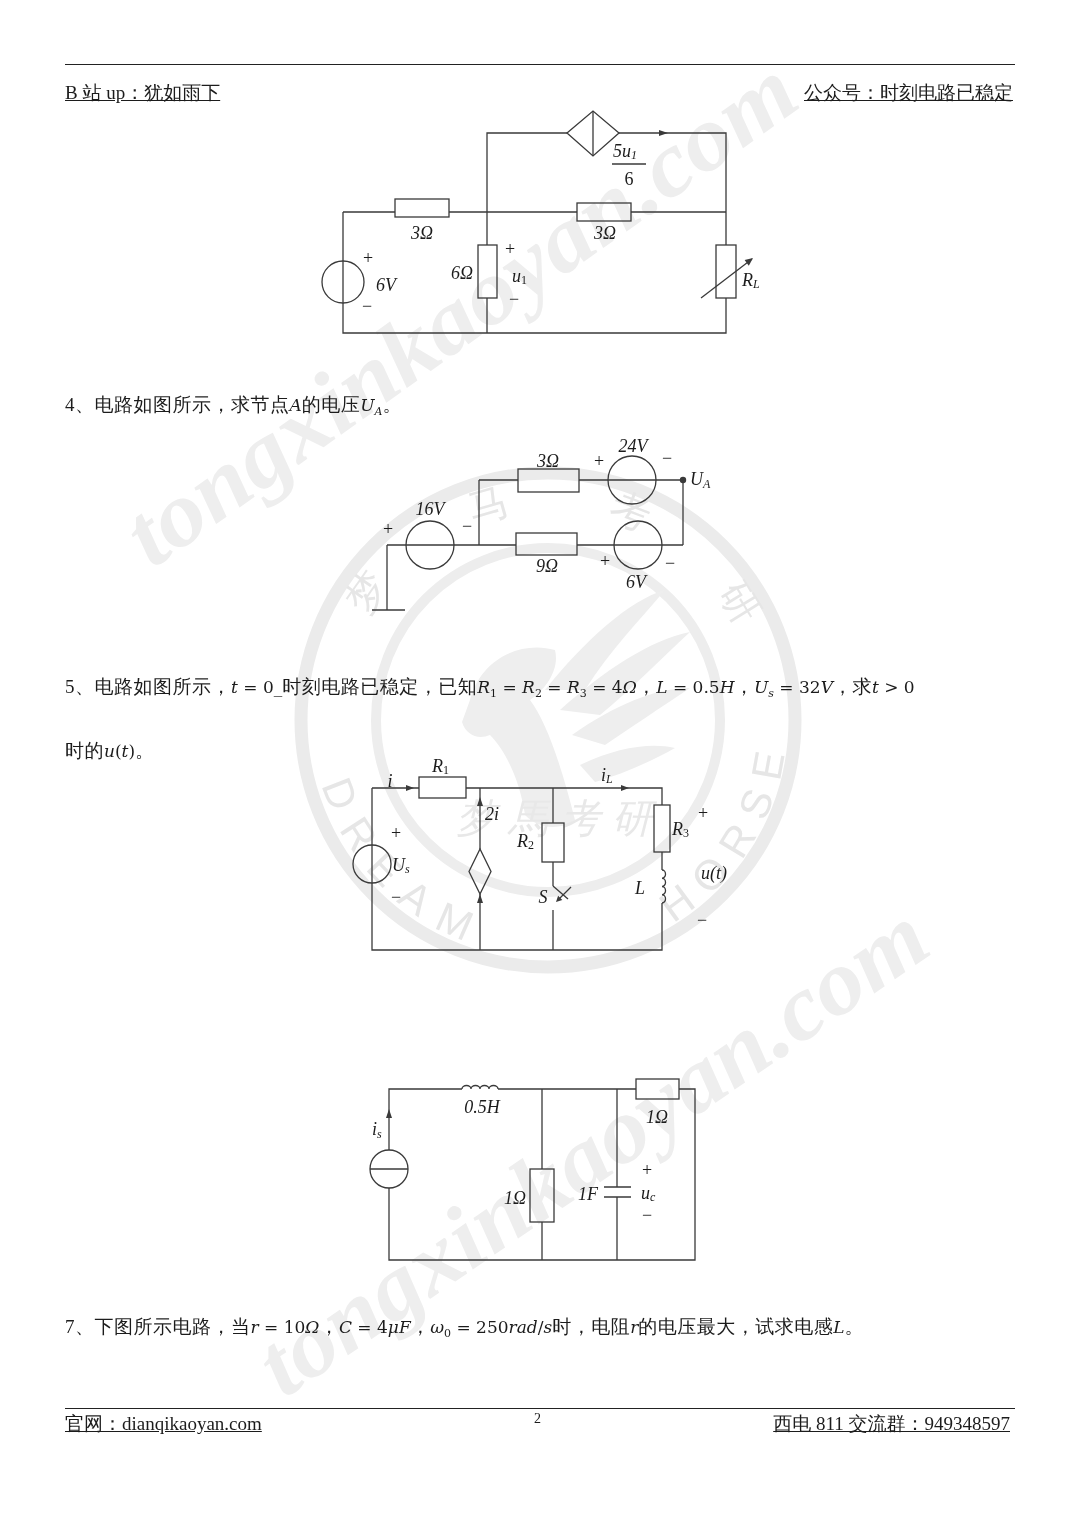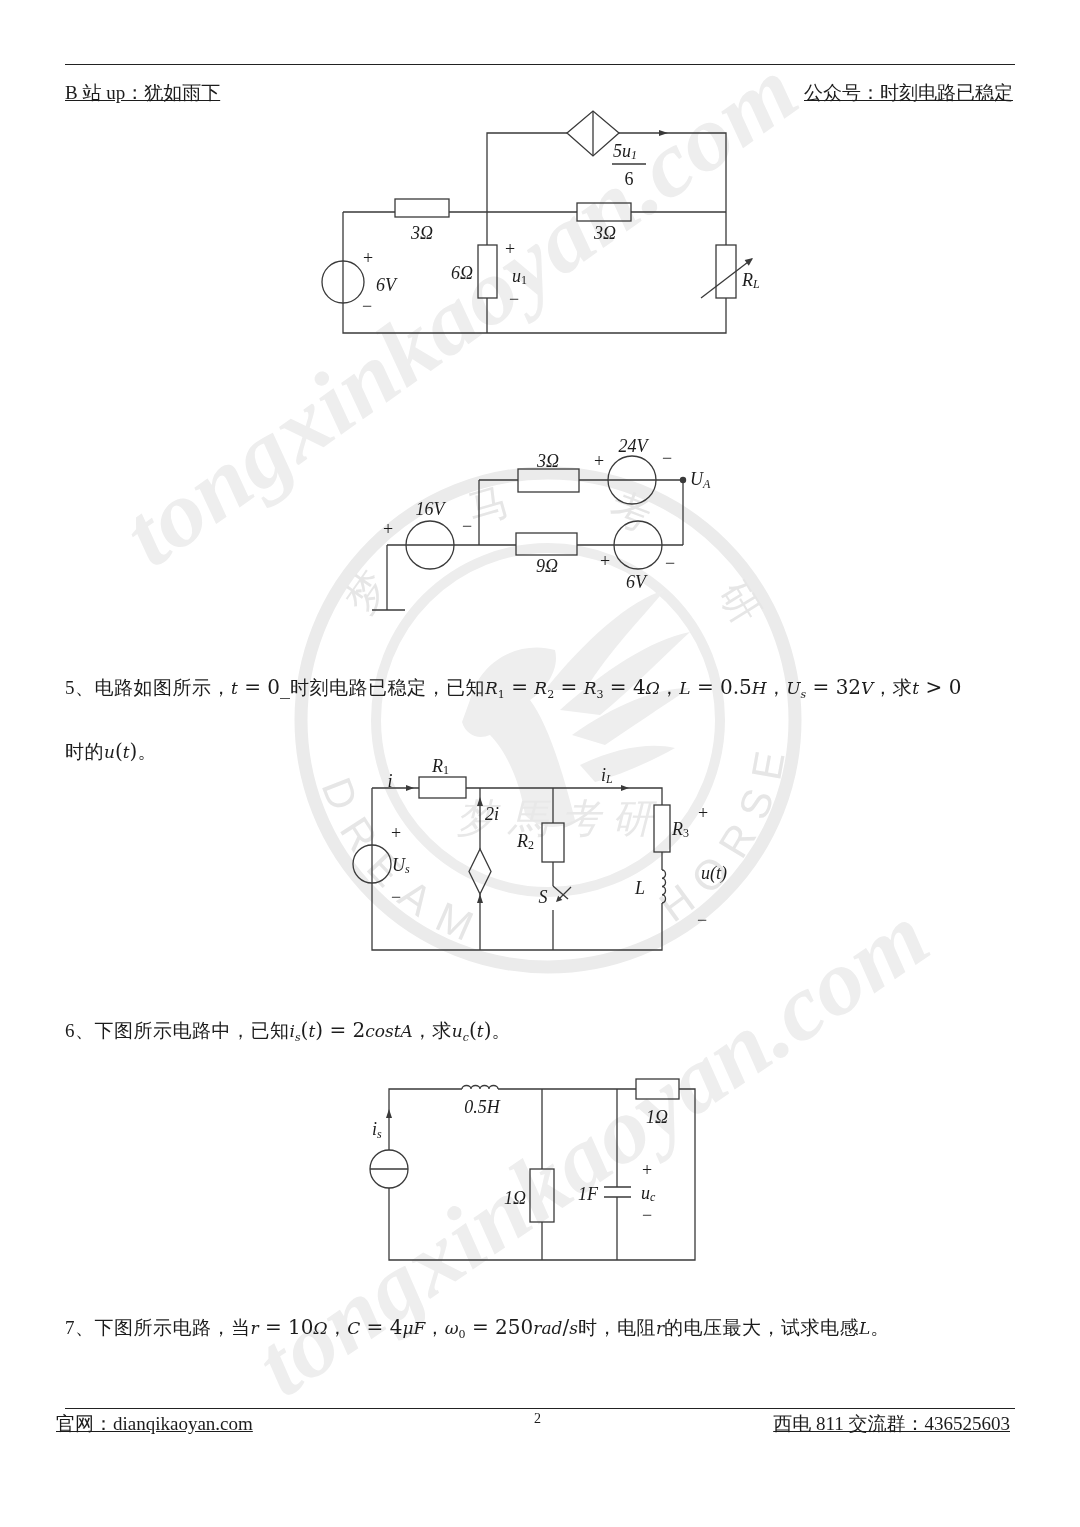--- a/index.html
+++ b/index.html
@@ -8,21 +8,21 @@
     background: #ffffff; color: #1c1c1c;
     font-family: "Liberation Serif", "DejaVu Serif", serif;
   }
   #watermark { position: absolute; left: 0; top: 0; width: 1080px; height: 1527px; z-index: 0; }
   .rule { position: absolute; left: 65px; width: 950px; height: 0; border-top: 1.5px solid #222; z-index: 1; }
   .hdr { position: absolute; font-size: 19px; line-height: 24px; white-space: nowrap; z-index: 1; text-decoration: underline; }
   .hdr-right { text-align: right; }
   .line { position: absolute; left: 65px; font-size: 19px; line-height: 26px; white-space: nowrap; z-index: 1; }
   .zh { letter-spacing: 0.5px; }
   .mi { font-family: "DejaVu Serif", serif; font-style: italic; font-size: 17px; }
-  .mn { font-family: "DejaVu Serif", serif; font-size: 20px; white-space: pre; }
+  .mn { font-family: "DejaVu Serif", serif; font-size: 17px; white-space: pre; }
   .sub { font-family: "DejaVu Serif", serif; font-size: 11px; vertical-align: -4px; }
   .subi { font-style: italic; }
   .pagenum { position: absolute; left: 534px; top: 1410px; font-size: 14px; line-height: 18px; z-index: 1; }
   svg.ckt { position: absolute; overflow: visible; z-index: 1; }
   svg.ckt text { font-family: "Liberation Serif", serif; font-size: 18px; fill: #1c1c1c; }
   svg.ckt text.it { font-style: italic; }
   .w { stroke: #3a3a3a; stroke-width: 1.3; fill: none; }
   .fillw { fill: #3a3a3a; stroke: none; }
 </style>
 </head>
@@ -97,20 +97,23 @@
     <text class="it" x="462" y="273" text-anchor="middle" dominant-baseline="central">6Ω</text>
     <text x="368" y="258" text-anchor="middle" dominant-baseline="central">+</text>
     <text class="it" x="386" y="285" text-anchor="middle" dominant-baseline="central">6V</text>
     <text x="367" y="306" text-anchor="middle" dominant-baseline="central">−</text>
     <text x="510" y="249" text-anchor="middle" dominant-baseline="central">+</text>
     <text class="it" x="512" y="276" dominant-baseline="central"><tspan>u</tspan><tspan dy="4" font-size="12" font-style="normal">1</tspan></text>
     <text x="514" y="299" text-anchor="middle" dominant-baseline="central">−</text>
     <text class="it" x="742" y="280" dominant-baseline="central"><tspan>R</tspan><tspan dy="4" font-size="12">L</tspan></text>
   </svg>
 
+  <div class="line" style="top:392px">
+    <span class="zh">4、电路如图所示，求节点</span><span class="mi">A</span><span class="zh">的电压</span><span class="mi">U</span><span class="sub subi">A</span><span class="zh">。</span>
+  </div>
 
   <svg class="ckt" style="left:360px;top:430px;width:360px;height:190px" viewBox="360 430 360 190">
     <path class="w" d="M479 480 H518 M579 480 H683 V545 M387 545 H516 M577 545 H683 M479 480 V545 M387 545 V610"></path>
     <line class="w" x1="372" y1="610" x2="405" y2="610"></line>
     <rect class="w" x="518" y="469" width="61" height="23"></rect>
     <rect class="w" x="516" y="533" width="61" height="22"></rect>
     <circle class="w" cx="632" cy="480" r="24"></circle>
     <circle class="w" cx="430" cy="545" r="24"></circle>
     <circle class="w" cx="638" cy="545" r="24"></circle>
     <circle class="fillw" cx="683" cy="480" r="3.2"></circle>
@@ -161,23 +164,20 @@
     <text class="it" x="672" y="829" dominant-baseline="central"><tspan>R</tspan><tspan dy="4" font-size="12" font-style="normal">3</tspan></text>
     <text x="703" y="813" text-anchor="middle" dominant-baseline="central">+</text>
     <text class="it" x="714" y="873" text-anchor="middle" dominant-baseline="central">u(t)</text>
     <text x="702" y="920" text-anchor="middle" dominant-baseline="central">−</text>
     <text class="it" x="640" y="888" text-anchor="middle" dominant-baseline="central">L</text>
     <text x="396" y="833" text-anchor="middle" dominant-baseline="central">+</text>
     <text class="it" x="392" y="865" dominant-baseline="central"><tspan>U</tspan><tspan dy="4" font-size="12">s</tspan></text>
     <text x="396" y="897" text-anchor="middle" dominant-baseline="central">−</text>
   </svg>
 
-  <div class="line" style="top:1017px">
-    <span class="zh">6、下图所示电路中，已知</span><span class="mi">i</span><span class="sub subi">s</span><span class="mn">(</span><span class="mi">t</span><span class="mn">) = 2</span><span class="mi">costA</span><span class="zh">，求</span><span class="mi">u</span><span class="sub subi">c</span><span class="mn">(</span><span class="mi">t</span><span class="mn">)</span><span class="zh">。</span>
-  </div>
 
   <svg class="ckt" style="left:355px;top:1065px;width:360px;height:205px" viewBox="355 1065 360 205">
     <path class="w" d="M389 1150 V1089 H462 M498 1089 H636 M679 1089 H695 V1260 H389 V1188 M542 1089 V1169 M542 1222 V1260 M617 1089 V1187 M617 1197 V1260"></path>
     <g>
       <circle class="w" cx="389" cy="1169" r="19"></circle>
       <line class="w" x1="370" y1="1169" x2="408" y2="1169"></line>
     </g>
     <polygon class="fillw" points="386,1118 389,1109 392,1118"></polygon>
     <path class="w" d="M462 1089 a4.5 3.5 0 0 1 9 0 a4.5 3.5 0 0 1 9 0 a4.5 3.5 0 0 1 9 0 a4.5 3.5 0 0 1 9 0"></path>
     <rect class="w" x="530" y="1169" width="24" height="53"></rect>
@@ -191,17 +191,17 @@
     <text class="it" x="641" y="1193" dominant-baseline="central"><tspan>u</tspan><tspan dy="4" font-size="12">c</tspan></text>
     <text x="647" y="1215" text-anchor="middle" dominant-baseline="central">−</text>
     <text class="it" x="657" y="1117" text-anchor="middle" dominant-baseline="central">1Ω</text>
   </svg>
 
   <div class="line" style="top:1314px">
     <span class="zh">7、下图所示电路，当</span><span class="mi">r</span><span class="mn"> = 10</span><span class="mi">Ω</span><span class="zh">，</span><span class="mi">C</span><span class="mn"> = 4</span><span class="mi">μF</span><span class="zh">，</span><span class="mi">ω</span><span class="sub">0</span><span class="mn"> = 250</span><span class="mi">rad</span><span class="mn">/</span><span class="mi">s</span><span class="zh">时，电阻</span><span class="mi">r</span><span class="zh">的电压最大，试求电感</span><span class="mi">L</span><span class="zh">。</span>
   </div>
 
   <div class="rule" style="top:1408px"></div>
-  <div class="hdr" style="left:56px;top:1412px">官网：dianqikaoyan.com</div>
+  <div class="hdr" style="left:65px;top:1412px">官网：dianqikaoyan.com</div>
   <div class="pagenum">2</div>
-  <div class="hdr hdr-right" style="right:70px;top:1412px">西电 811 交流群：436525603</div>
+  <div class="hdr hdr-right" style="right:70px;top:1412px">西电 811 交流群：949348597</div>
 
 </div>
 
 </body></html>

